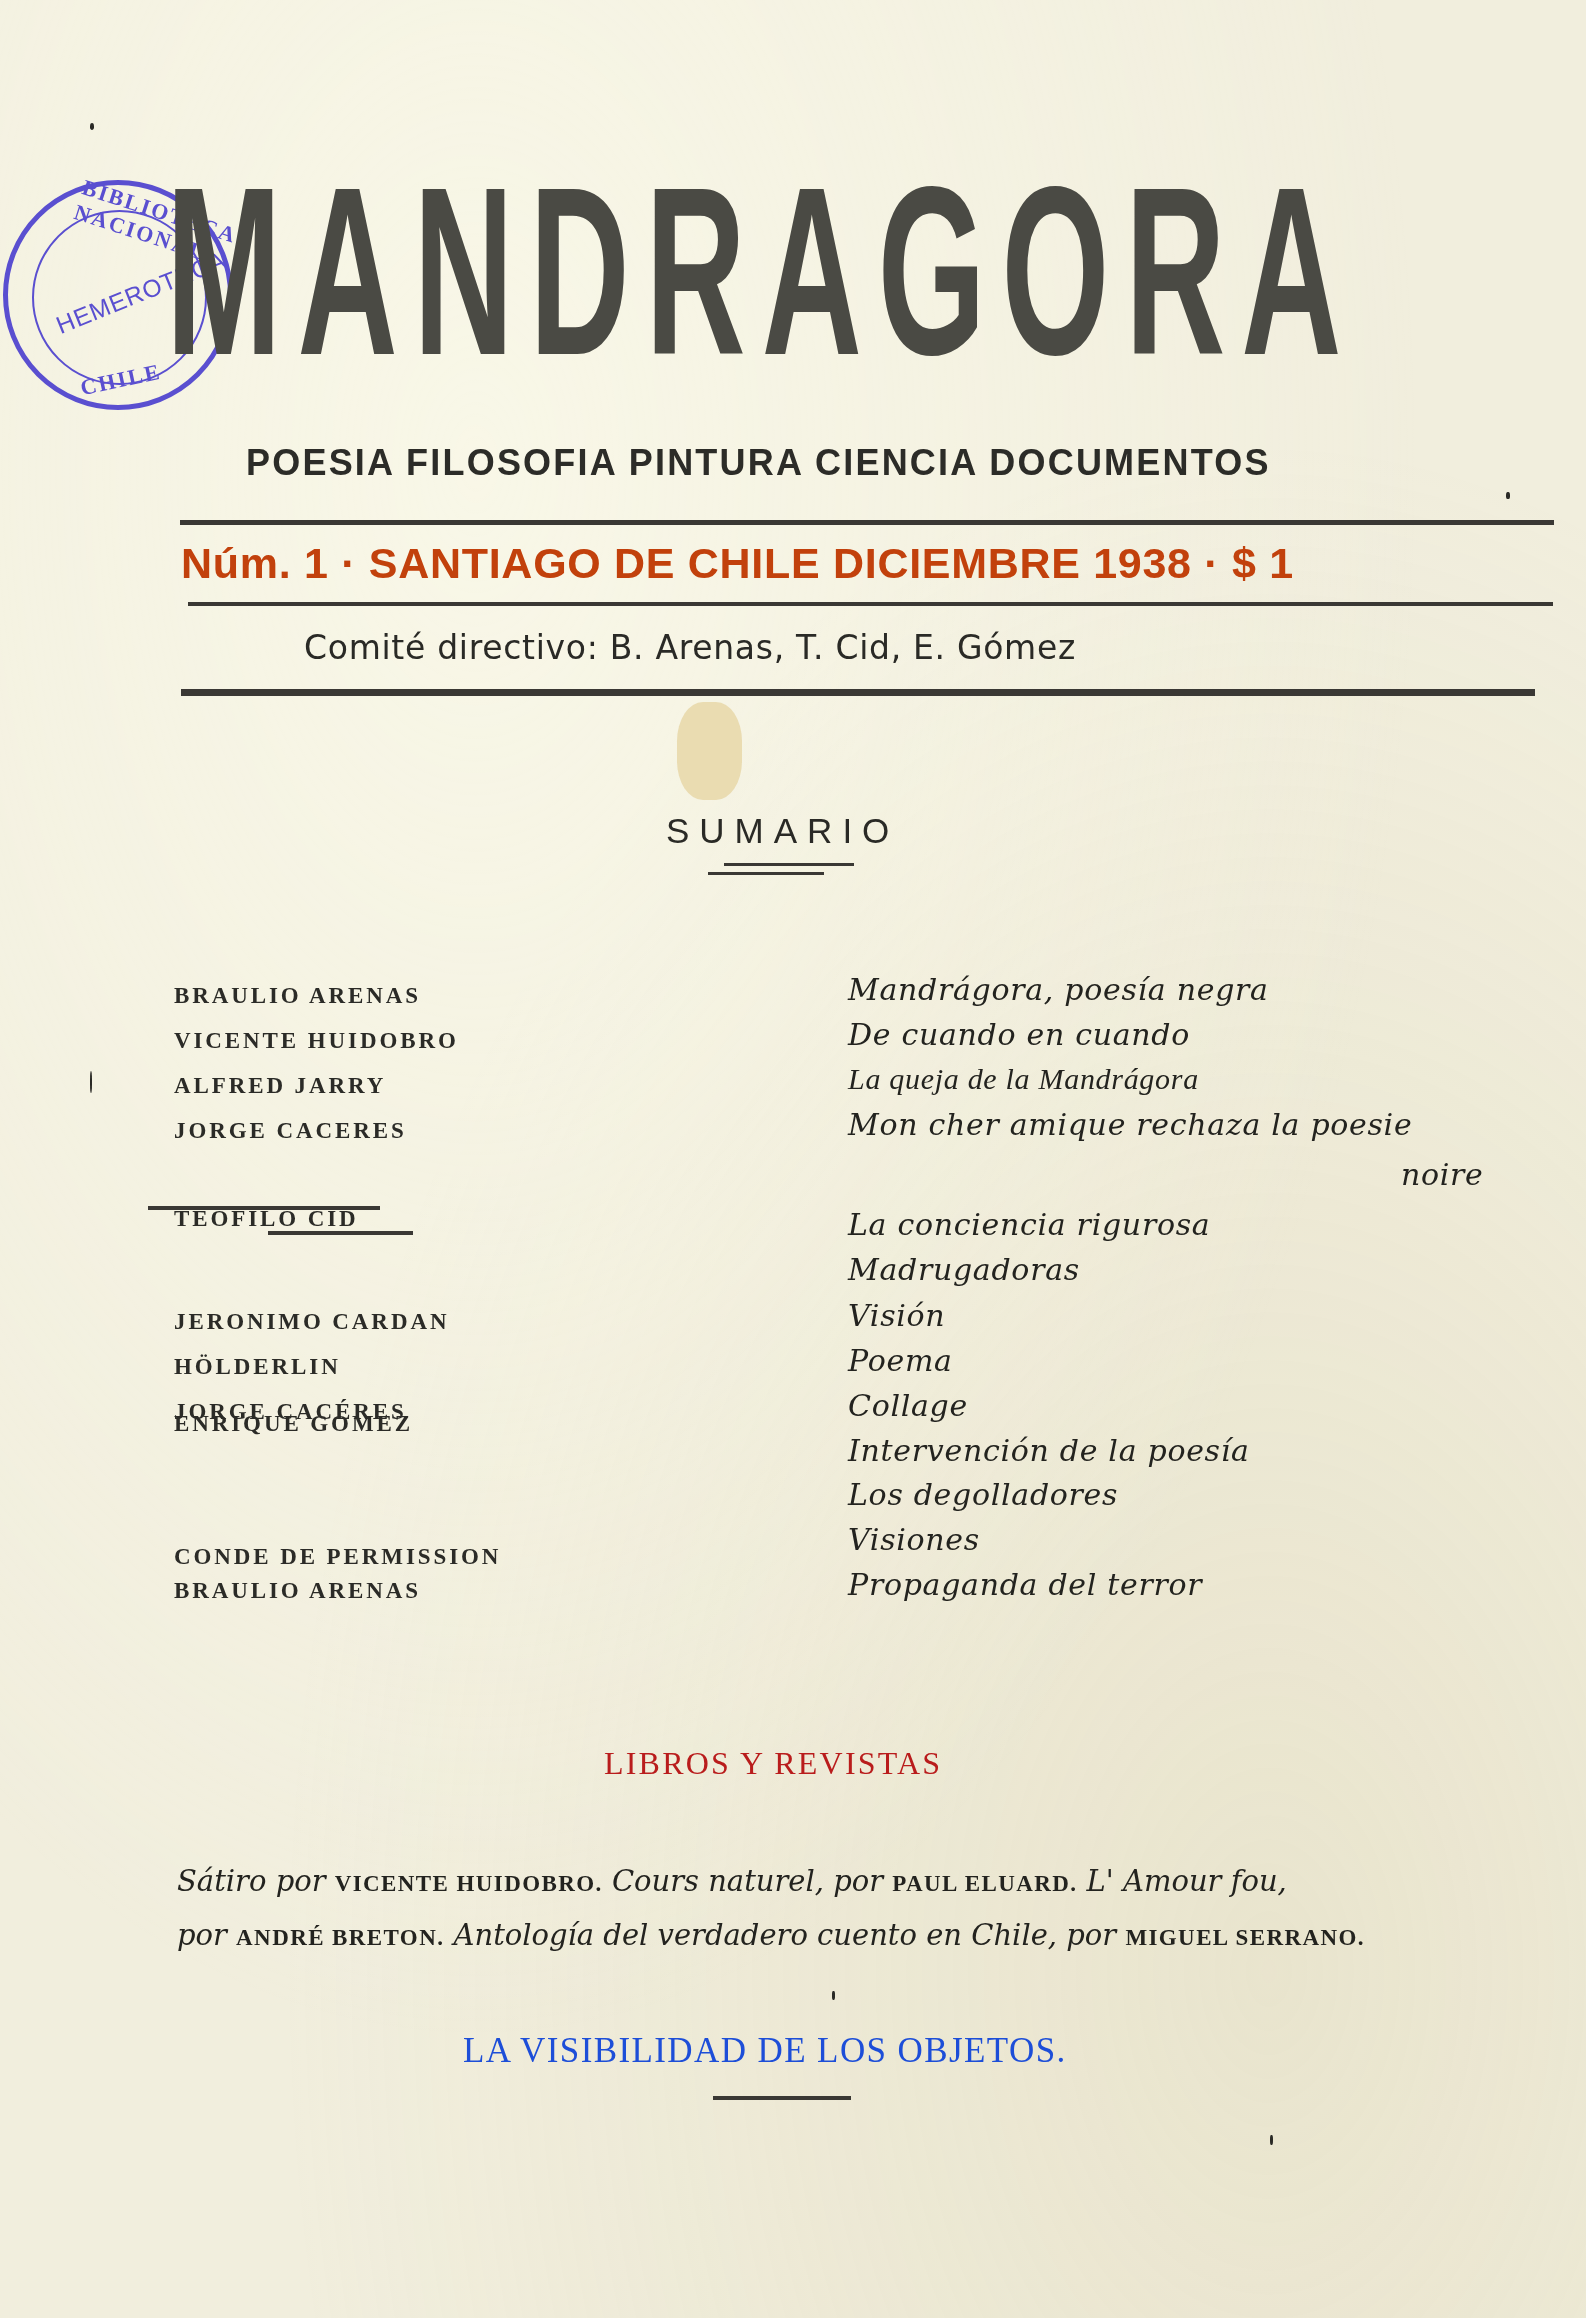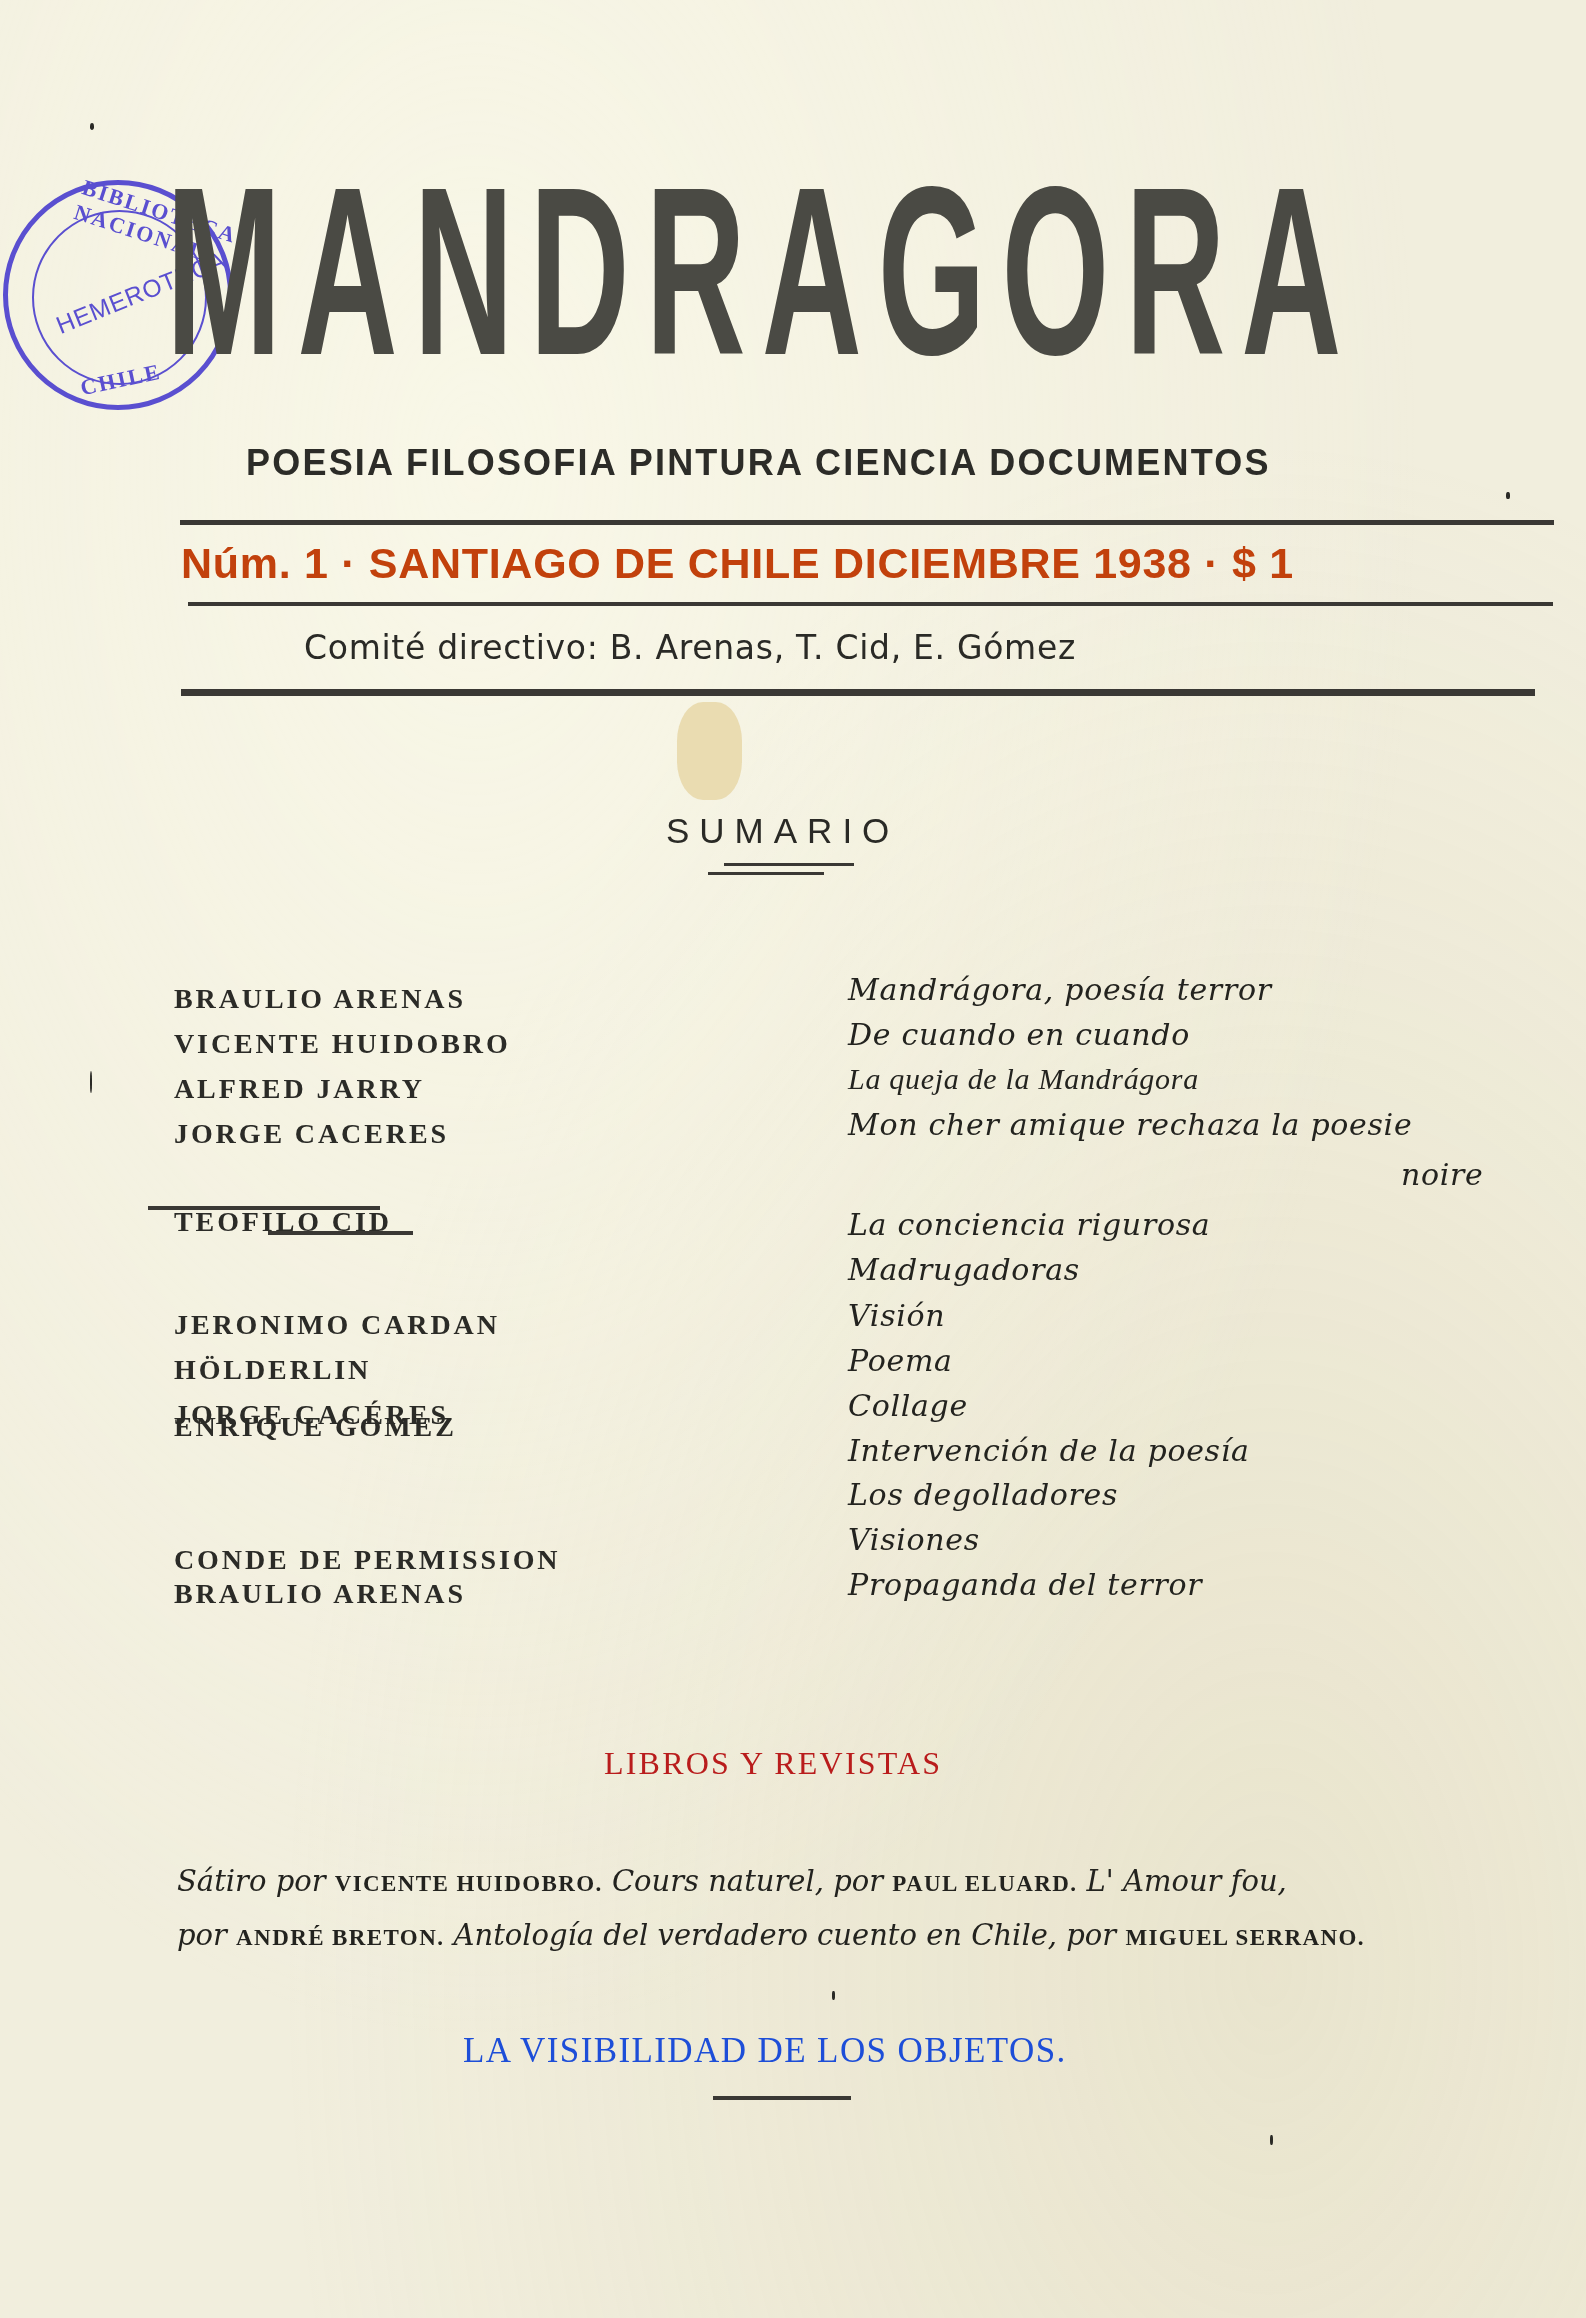--- a/index.html
+++ b/index.html
@@ -51,21 +51,21 @@
   .label-patch {
     left: 677px; top: 702px; width: 65px; height: 98px; border-radius: 40%;
     background: #e8d7a8; opacity: 0.85;
   }
   .sumario {
     left: 666px; top: 811px; font-family: "Liberation Sans", sans-serif; font-size: 35px;
     letter-spacing: 10px; color: #2a2a26;
   }
   .author {
     position: absolute; left: 174px; font-family: "Liberation Serif", serif; font-weight: bold;
-    font-size: 28px; letter-spacing: 2.9px; color: #2b2b27; white-space: nowrap;
+    font-size: 23px; letter-spacing: 2.9px; color: #2b2b27; white-space: nowrap;
   }
   .title {
     position: absolute; left: 848px; font-family: "DejaVu Serif", serif; font-style: italic;
     font-size: 30px; color: #23231f; white-space: nowrap; letter-spacing: 0.7px;
   }
   .libros-heading {
     left: 604px; top: 1745px; font-family: "Liberation Serif", serif; font-size: 32px;
     letter-spacing: 2.2px; color: #b91c1c;
   }
   .libros-line {
@@ -97,21 +97,21 @@
 <div class="abs comite">Comité directivo: B. Arenas, T. Cid, E. Gómez</div>
 <div class="abs rule" style="left:181px; top:689px; width:1354px; height:7.2px;"></div>
 <div class="abs label-patch"></div>
 
 <div class="abs sumario">SUMARIO</div>
 <div class="abs rule" style="left:724px; top:863px; width:130px; height:2.9px;"></div>
 <div class="abs rule" style="left:708px; top:872px; width:116px; height:2.9px;"></div>
 
 <div>
   <div class="author" style="top:983px;">BRAULIO ARENAS</div>
-  <div class="title" style="top:972px;">Mandrágora, poesía terror</div>
+  <div class="title" style="top:972px;">Mandrágora, poesía negra</div>
 
   <div class="author" style="top:1028px;">VICENTE HUIDOBRO</div>
   <div class="title" style="top:1017px;">De cuando en cuando</div>
 
   <div class="author" style="top:1073px;">ALFRED JARRY</div>
   <div class="title" style="top:1062px;font-family:Liberation Serif, serif;">La queja de la Mandrágora</div>
 
   <div class="author" style="top:1118px;">JORGE CACERES</div>
   <div class="title" style="top:1107px;">Mon cher amique rechaza la poesie</div>
   <div class="title" style="top:1157px; left:1401px;">noire</div>

